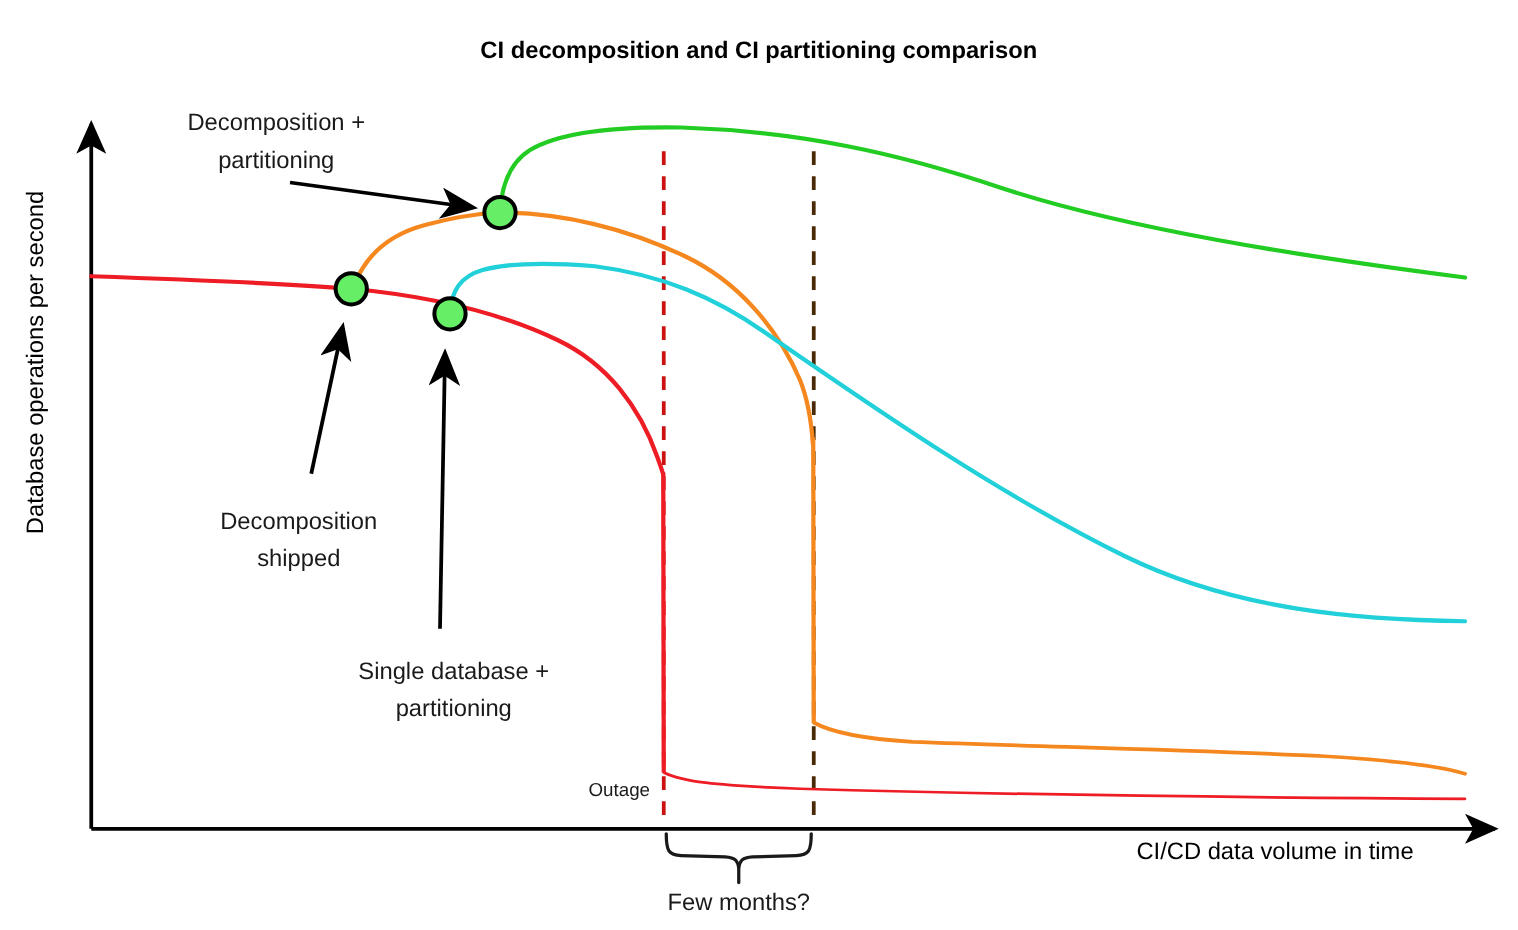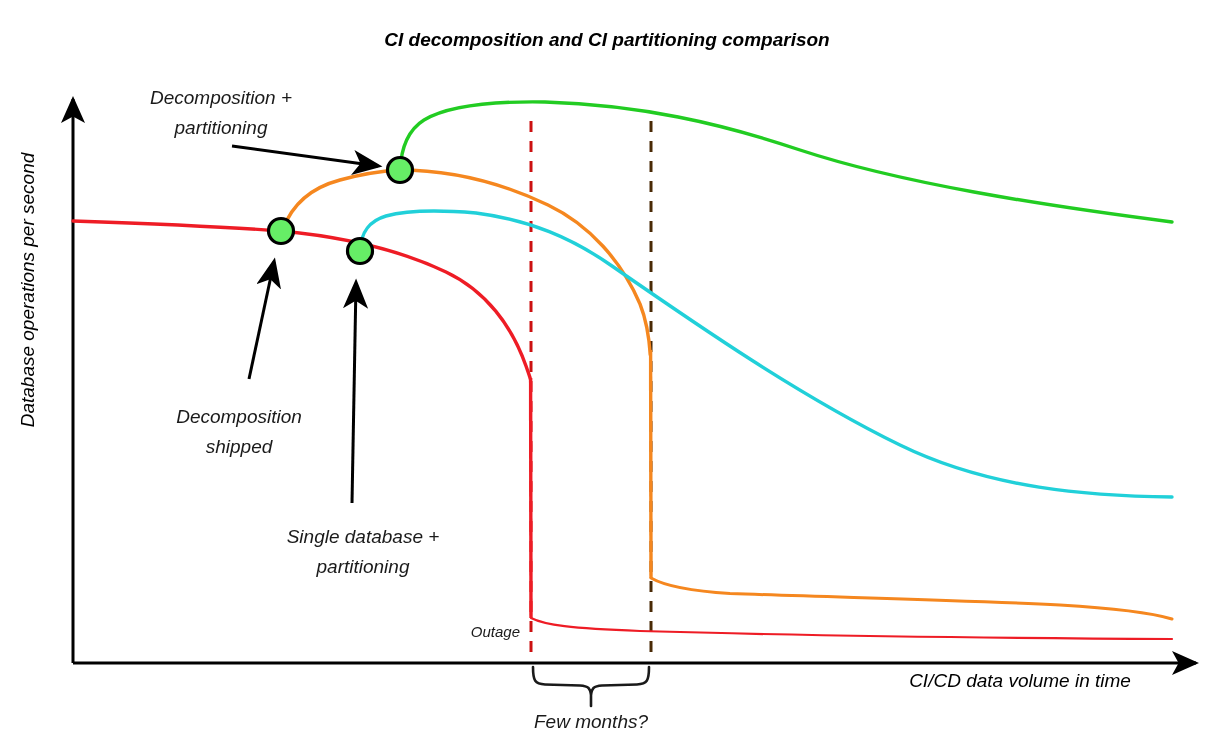--- a/index.html
+++ b/index.html
@@ -11,21 +11,20 @@
     width: 1214px;
     height: 744px;
     font-family: "Liberation Sans", sans-serif;
     overflow: hidden;
   }
   #figure {
     position: relative;
     width: 1214px;
     height: 744px;
     background: #ffffff;
-    font-style: italic;
   }
   #chart-svg {
     position: absolute;
     left: 0;
     top: 0;
     width: 1214px;
     height: 744px;
     display: block;
   }
   .chart-title {

